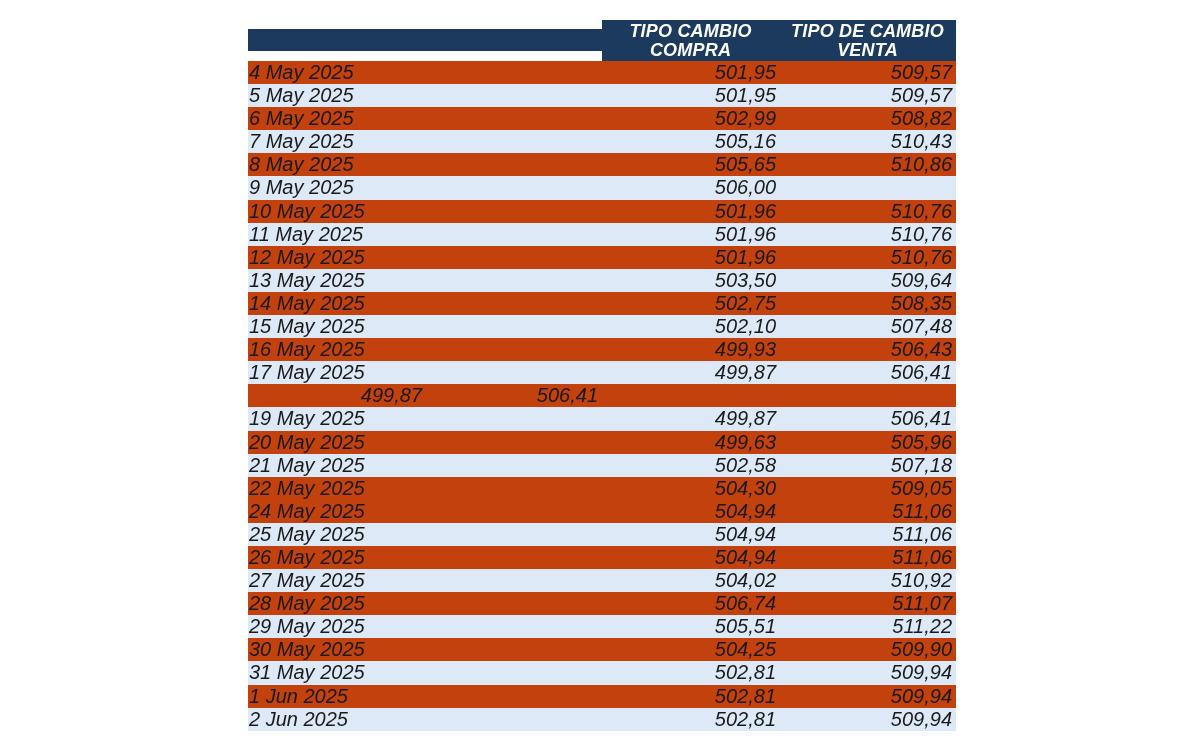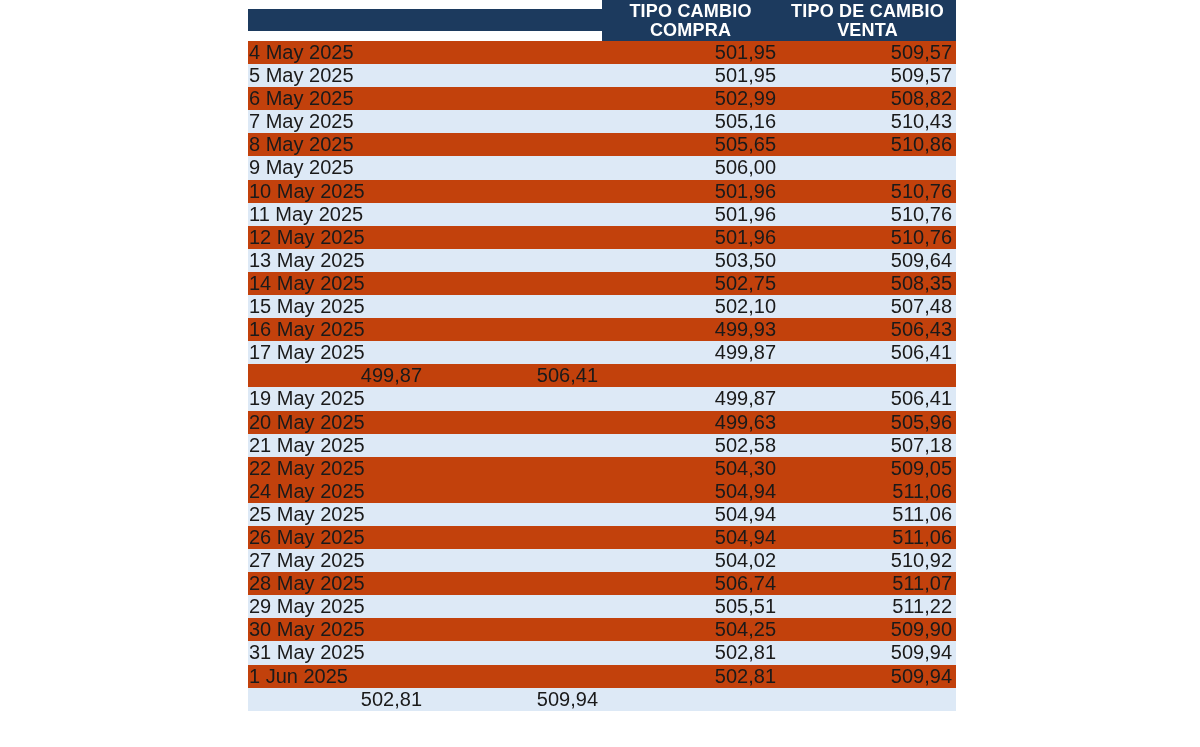--- a/index.html
+++ b/index.html
@@ -11,22 +11,23 @@
   .page {
     position: relative;
     width: 1200px;
     height: 747px;
     background: #ffffff;
     overflow: hidden;
   }
   .rate-table {
     position: absolute;
     left: 248px;
-    top: 0;
+    top: 20px;
     width: 708px;
+    font-style: italic;
   }
   .thead {
     display: flex;
     height: 41px;
   }
   .th {
     box-sizing: border-box;
     background: var(--header-bg, #1C3A5E);
   }
   .date-th {
@@ -232,18 +233,19 @@
           <div class="cell cell-date">31 May 2025</div>
           <div class="cell cell-compra">502,81</div>
           <div class="cell cell-venta">509,94</div>
         </div>
         <div class="row">
           <div class="cell cell-date">1 Jun 2025</div>
           <div class="cell cell-compra">502,81</div>
           <div class="cell cell-venta">509,94</div>
         </div>
         <div class="row alt">
+          <div class="cell cell-date">2 Jun 2025</div>
           <div class="cell cell-compra">502,81</div>
           <div class="cell cell-venta">509,94</div>
         </div>
       </div>
   </div>
 </div>
 
 </body></html>

